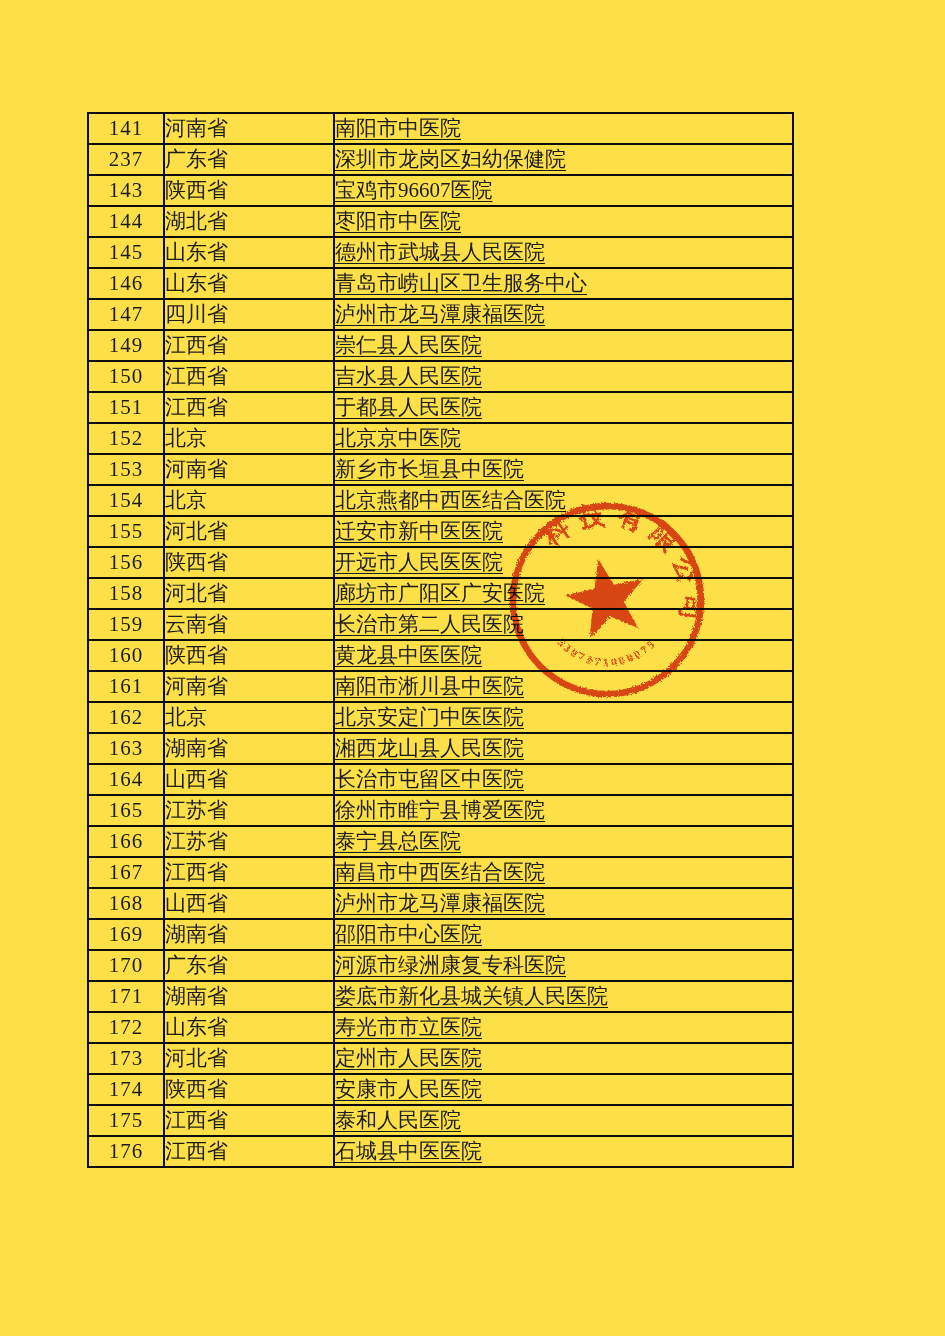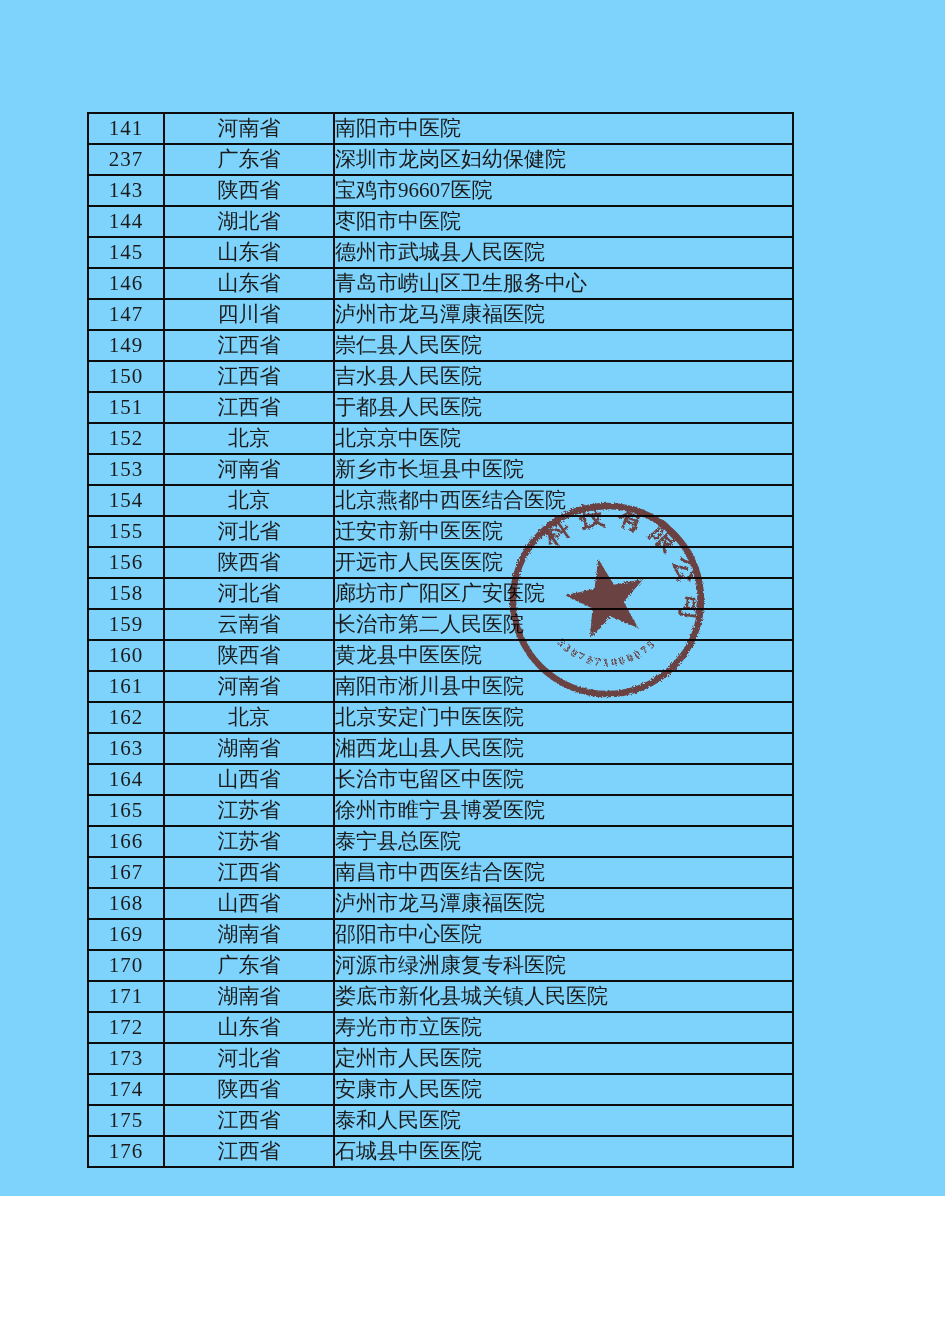--- a/index.html
+++ b/index.html
@@ -4,22 +4,22 @@
 <style>
   html, body {
     margin: 0;
     padding: 0;
     background: #ffffff;
     font-family: "Liberation Serif", "DejaVu Serif", serif;
   }
   .page {
     position: relative;
     width: 945px;
-    height: 1196px;
-    background: #7dd3fc;
+    height: 1336px;
+    background: #fde047;
     overflow: hidden;
   }
   table.roster {
     position: absolute;
     left: 87px;
     top: 112px;
     width: 705px;
     border-collapse: collapse;
     table-layout: fixed;
   }
@@ -31,23 +31,24 @@
     height: 29px;
     font-size: 21px;
     line-height: 1;
     color: #1b1b1b;
     vertical-align: middle;
     padding: 0;
     white-space: nowrap;
     overflow: hidden;
   }
   td.col-index { text-align: center; letter-spacing: 1px; }
-  td.col-province { padding-left: 10px; text-align: center; }
+  td.col-province { padding-left: 10px; }
   td.col-hospital { padding-left: 11px; }
   .hospital-name {
+    text-decoration: underline;
     text-decoration-thickness: 1px;
     text-underline-offset: 4px;
   }
   .seal {
     position: absolute;
     left: 505px;
     top: 498px;
     width: 204px;
     height: 204px;
     mix-blend-mode: multiply;

